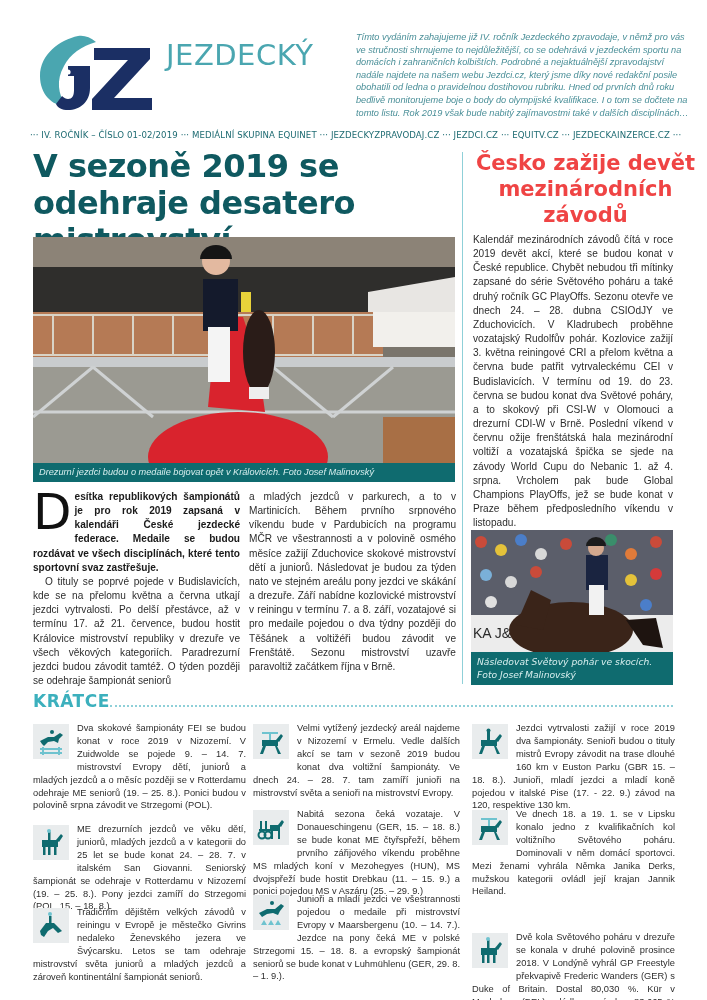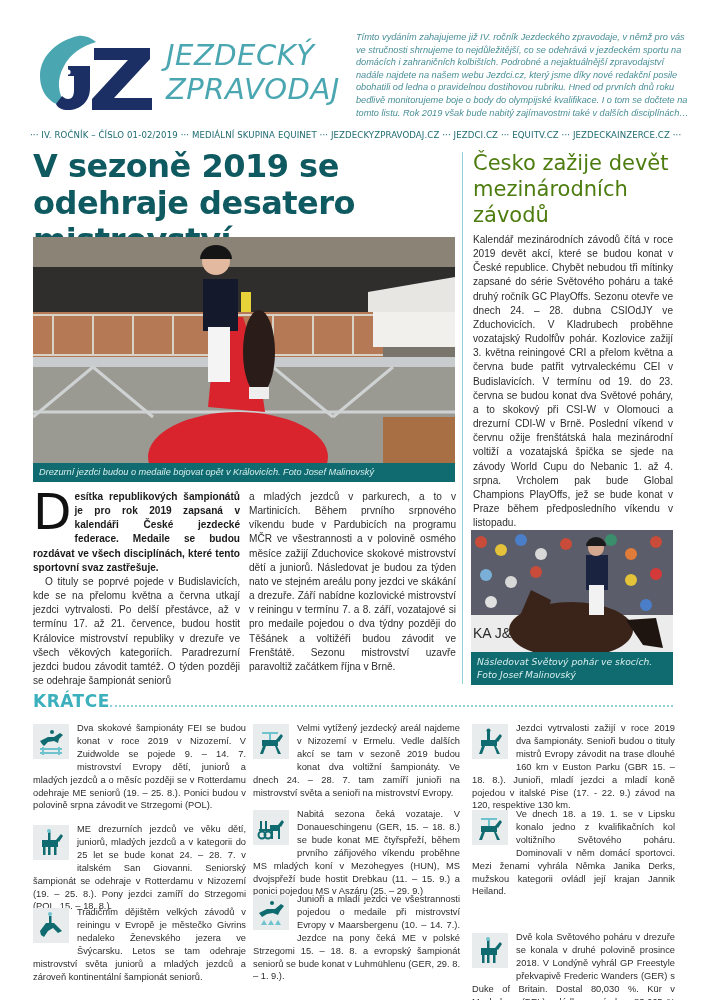--- a/index.html
+++ b/index.html
@@ -1,31 +1,31 @@
 <!DOCTYPE html>
 <html><head>
 <meta charset="utf-8">
 <style>
   * { box-sizing: border-box; margin: 0; padding: 0; }
   html, body { width: 707px; height: 1000px; background: #ffffff; overflow: hidden; }
   body { position: relative; font-family: "Liberation Sans", "DejaVu Sans", sans-serif; color: #2a2a2a; }
 
   
   .masthead { position: absolute; left: 0; top: 0; width: 707px; height: 125px; }
-  .logo { position: absolute; left: 38px; top: 32px; width: 300px; height: 80px; font-style: italic; }
+  .logo { position: absolute; left: 38px; top: 32px; width: 300px; height: 80px; }
   .logo-mark { position: absolute; left: 0; top: 0; width: 125px; height: 80px; }
   .logo-text { position: absolute; left: 128px; top: 6px; font-size: 29px; line-height: 34px; color: #4aa6b0; letter-spacing: 0.5px; font-family: "DejaVu Sans", sans-serif; font-weight: normal; }
   .intro { position: absolute; left: 356px; top: 31px; width: 338px; font-size: 9.2px; line-height: 12.6px; color: #4a8f98; font-style: italic; font-family: Liberation Sans, sans-serif; }
 
   .issue-line { position: absolute; left: 30px; top: 130px; width: 650px; font-size: 8.6px; color: #1e6b72; letter-spacing: 0.1px; white-space: nowrap; font-family: "DejaVu Sans", sans-serif; }
 
   
   .main-headline { position: absolute; left: 33px; top: 148px; width: 420px; font-size: 32px; line-height: 37px; font-weight: bold; color: #0f5960; font-family: "DejaVu Sans", sans-serif; letter-spacing: -0.5px; }
   .side-divider { position: absolute; left: 462px; top: 152px; width: 1px; height: 532px; background: #8fd0d8; }
-  .side-headline { position: absolute; left: 473px; top: 150px; width: 225px; font-size: 21px; line-height: 26px; font-weight: normal; color: #4d7c0f; font-family: "DejaVu Sans", sans-serif; }
+  .side-headline { position: absolute; left: 473px; top: 150px; width: 225px; font-size: 21px; line-height: 26px; font-weight: bold; color: #ef4444; font-family: "DejaVu Sans", sans-serif; text-align: center; }
 
   
   .main-photo { position: absolute; left: 33px; top: 237px; width: 422px; height: 244px; overflow: hidden; background: #6f6a60; }
   .main-caption { position: absolute; left: 33px; top: 463px; width: 422px; height: 19px; background: #0f6b6f; color: #d7eeee; font-size: 9.2px; font-style: italic; line-height: 19px; padding-left: 6px; font-family: Liberation Sans, sans-serif; }
 
   
   .col { position: absolute; font-size: 10.1px; line-height: 14.15px; text-align: justify; color: #2d2d2d; font-family: "Liberation Sans", sans-serif; }
   .col-1 { left: 33px; top: 490px; width: 207px; }
   .col-2 { left: 249px; top: 490px; width: 207px; }
   .col-side { left: 473px; top: 233px; width: 200px; }
@@ -54,21 +54,20 @@
 <div class="masthead">
   <div class="logo">
     <svg class="logo-mark" viewBox="0 0 125 80">
       <path d="M40 4 C 22 8, 2 22, 2 44 C 2 62, 14 74, 28 74 C 20 62, 18 48, 26 34 C 32 22, 44 14, 58 10 C 52 5, 46 3, 40 4 Z" fill="#4aa6b0"></path>
       <path d="M30 34 L 52 34 L 52 56 C 52 70, 42 78, 30 78 C 24 78, 20 76, 18 72 L 24 64 C 26 66, 28 67, 30 67 C 34 67, 36 64, 36 58 L 36 44 L 30 44 Z" fill="#1b2f64"></path>
       <path d="M56 16 L 112 16 L 112 27 L 76 66 L 114 66 L 114 78 L 54 78 L 54 67 L 90 28 L 56 28 Z" fill="#1b2f64"></path>
       <circle cx="30" cy="40" r="2.6" fill="#ffffff"></circle>
     </svg>
     <div class="logo-text">
       <div>JEZDECKÝ</div>
-      <div>ZPRAVODAJ</div>
     </div>
   </div>
   <p class="intro">Tímto vydáním zahajujeme již IV. ročník Jezdeckého zpravodaje, v němž pro vás ve stručnosti shrnujeme to nejdůležitější, co se odehrává v jezdeckém sportu na domácích i zahraničních kolbištích. Podrobné a nejaktuálnější zpravodajství nadále najdete na našem webu Jezdci.cz, který jsme díky nové redakční posile obohatili od ledna o pravidelnou dostihovou rubriku. Hned od prvních dnů roku bedlivě monitorujeme boje o body do olympijské kvalifikace. I o tom se dočtete na tomto listu. Rok 2019 však bude nabitý zajímavostmi také v dalších disciplínách…</p>
 </div>
 
 <div class="issue-line">··· IV. ROČNÍK – ČÍSLO 01-02/2019 ··· MEDIÁLNÍ SKUPINA EQUINET ··· JEZDECKYZPRAVODAJ.CZ ··· JEZDCI.CZ ··· EQUITV.CZ ··· JEZDECKAINZERCE.CZ ···</div>
 
 <h1 class="main-headline">V sezoně 2019 se odehraje desatero mistrovství</h1>
 <div class="side-divider"></div>
 <h2 class="side-headline">Česko zažije devět mezinárodních závodů</h2>

